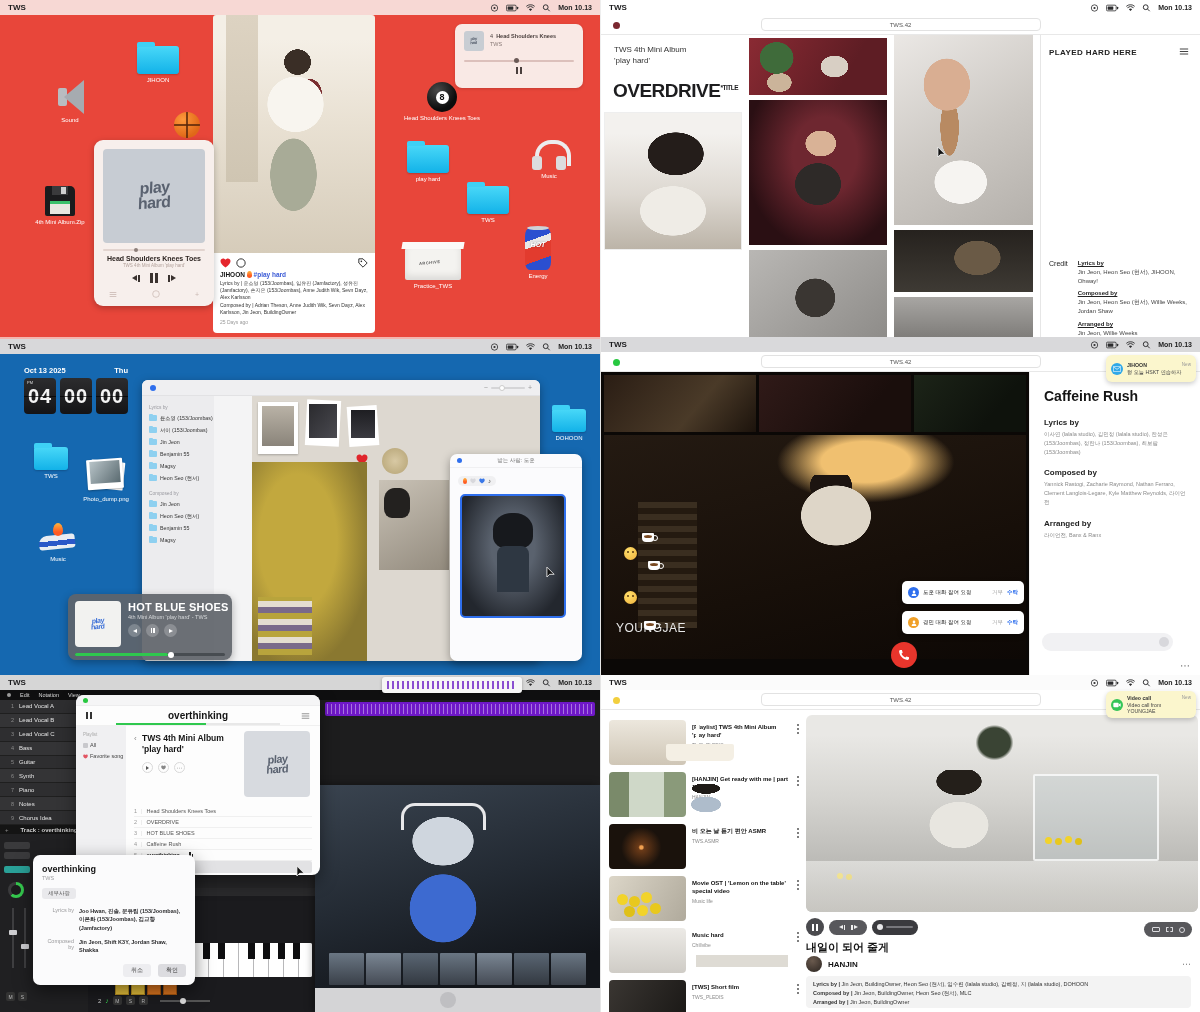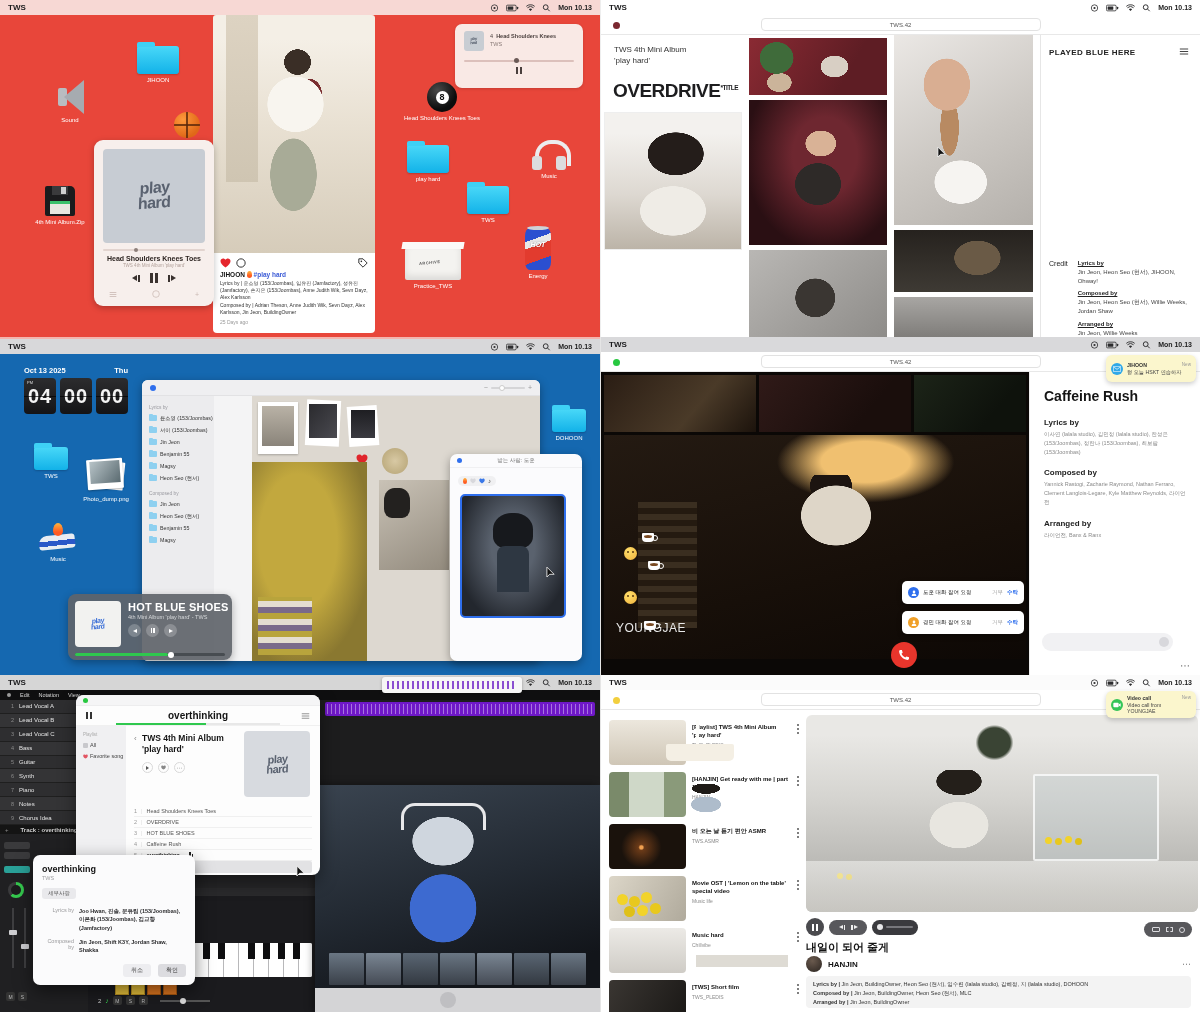--- a/index.html
+++ b/index.html
@@ -349,21 +349,21 @@
 
   <div class="f" style="left:293px;top:30px;width:139px;height:195px;background:linear-gradient(150deg,#ece9e6,#ccc8c3 55%,#b4b0ab)">
     <div class="f" style="inset:0;background:radial-gradient(ellipse 30% 24% at 38% 28%,#d9ae92 0 55%,transparent 56%),radial-gradient(ellipse 34% 20% at 48% 78%,#f6f4f1 0 55%,transparent 56%),radial-gradient(ellipse 12% 26% at 40% 50%,#b88a62 0 55%,transparent 56%)"></div>
   </div>
   <div class="f" style="left:293px;top:230px;width:139px;height:62px;background:linear-gradient(#26221e,#3e3a34)">
     <div class="f" style="inset:0;background:radial-gradient(ellipse 30% 50% at 60% 45%,#6a5a46 0 55%,transparent 56%)"></div>
   </div>
   <div class="f" style="left:293px;top:297px;width:139px;height:40px;background:linear-gradient(#a8a6a3,#7f7d7a)"></div>
 
   <div class="f" style="left:439px;top:35px;width:1px;bottom:0;background:#e6e6e6"></div>
-  <div class="f" style="left:448px;top:48px;font-size:8px;font-weight:bold;letter-spacing:.4px;color:#222">PLAYED BLUE HERE</div>
+  <div class="f" style="left:448px;top:48px;font-size:8px;font-weight:bold;letter-spacing:.4px;color:#222">PLAYED HARD HERE</div>
   <svg class="i" style="position:absolute;left:578px;top:47px;width:10px;height:9px;color:#444">
       <use href="#s-burger"></use>
     </svg>
 
   <div class="f" style="left:448px;top:260px;display:flex;gap:10px">
     <div style="font-size:7px;color:#222">Credit</div>
     <div style="width:118px">
       <div class="crole">Lyrics by</div>
       <div class="cnames">Jin Jeon, Heon Seo (현서), JIHOON, Ohway!</div>
       <div class="crole" style="margin-top:5px">Composed by</div>

